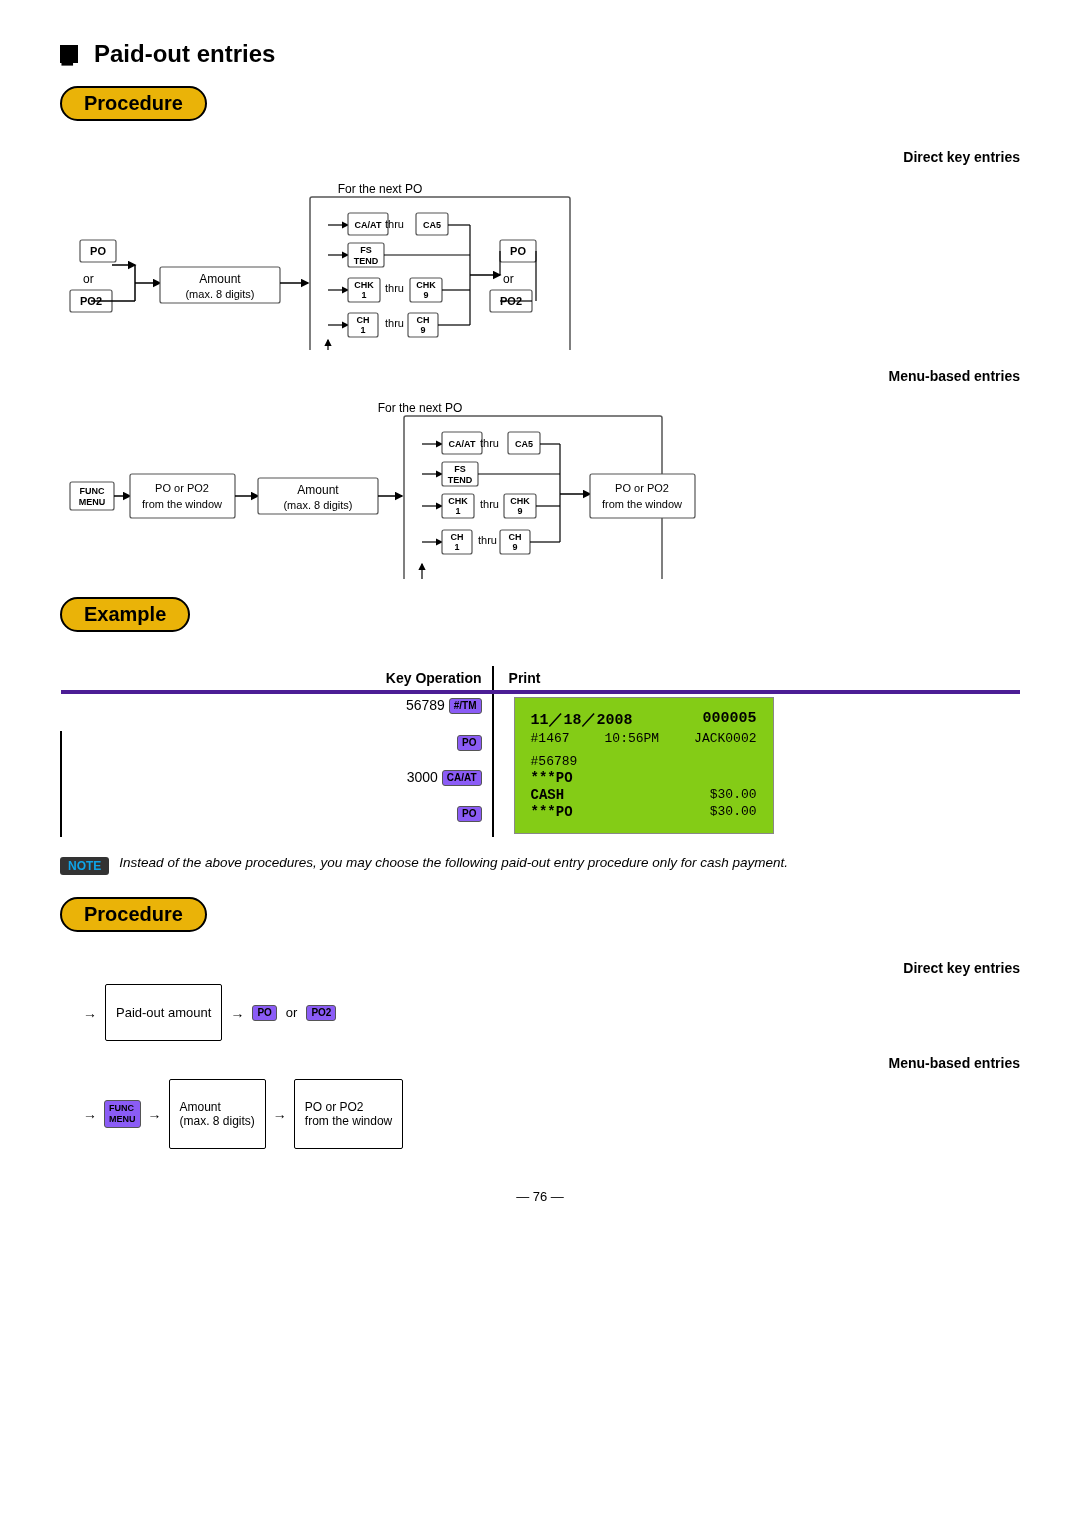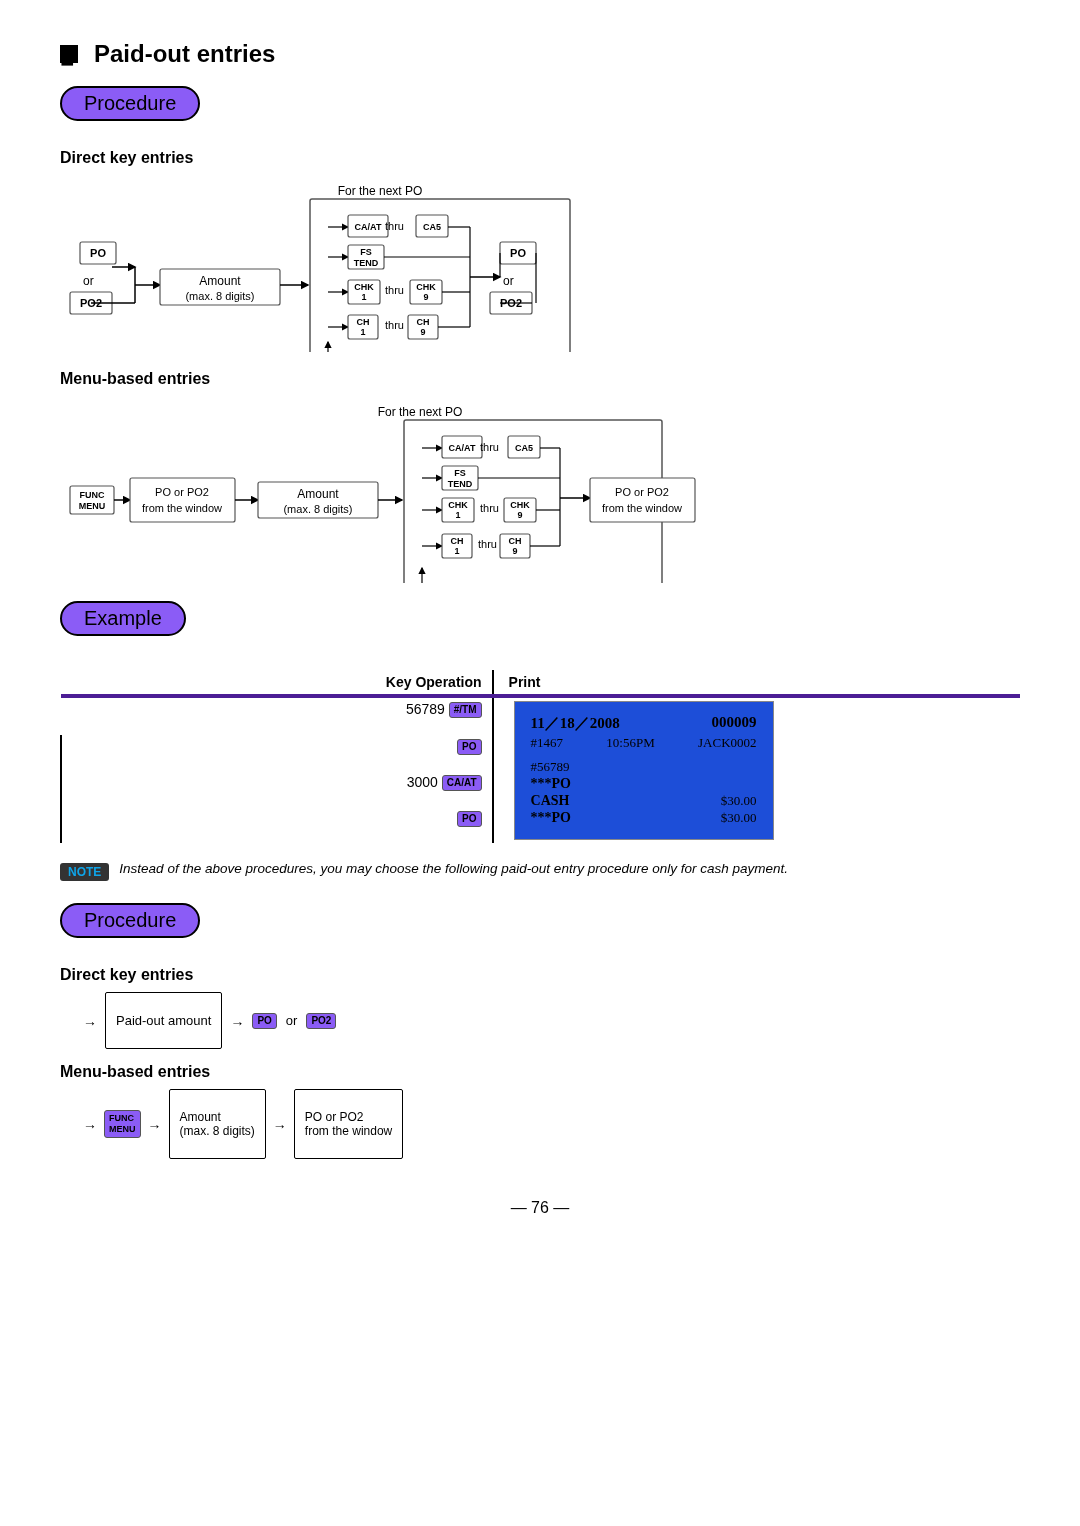--- a/index.html
+++ b/index.html
@@ -29,30 +29,31 @@
       vertical-align: middle;
       margin-right: 6px;
     }
 
     .procedure-badge, .example-badge {
       display: inline-block;
       border: 2.5px solid #000;
       border-radius: 22px;
       padding: 4px 22px;
       font-size: 20px;
-      font-weight: normal;
+      font-weight: bold;
       margin-bottom: 14px;
-      background: #8b5cf6;
+      background: #eab308;
     }
 
     .section-title {
       font-weight: bold;
-      font-size: 16px;
+      font-size: 14px;
       margin-bottom: 8px;
       margin-top: 14px;
+      text-align: right;
     }
 
     
     .diagram {
       position: relative;
       margin: 10px 0 18px 0;
     }
 
     
     .flow-svg {
@@ -92,25 +93,25 @@
       text-align: right;
     }
     .example-table td:last-child {
       border-left: 2px solid #000;
       padding-left: 20px;
     }
 
     .print-receipt {
       border: 1.5px solid #888;
       padding: 12px 16px;
-      font-family: Liberation Serif, serif;
+      font-family: Liberation Mono, monospace;
       font-size: 13px;
       display: inline-block;
       min-width: 260px;
-      background: #1d4ed8;
+      background: #84cc16;
     }
     .receipt-header {
       display: flex;
       justify-content: space-between;
       font-size: 15px;
       font-weight: bold;
       margin-bottom: 2px;
     }
     .receipt-sub {
       display: flex;
@@ -146,21 +147,21 @@
       font-weight: bold;
       font-size: 12px;
       padding: 2px 8px;
       border-radius: 3px;
       white-space: nowrap;
       margin-top: 2px;
     }
 
     .page-number {
       text-align: center;
-      font-size: 16px;
+      font-size: 13px;
       margin-top: 40px;
     }
 
     
     .k {
       display: inline-block;
       border: 1px solid #555;
       border-radius: 3px;
       padding: 0px 4px;
       font-size: 10px;
@@ -408,21 +409,21 @@
     <tbody>
       <tr>
         <td>
           <span>56789</span>
           <span class="k">#/TM</span>
         </td>
         <td rowspan="4">
           <div class="print-receipt">
             <div class="receipt-header">
               <span>11／18／2008</span>
-              <span>000009</span>
+              <span>000005</span>
             </div>
             <div class="receipt-sub">
               <span>#1467</span>
               <span>10:56PM</span>
               <span>JACK0002</span>
             </div>
             <div class="receipt-line">#56789</div>
             <div class="receipt-line receipt-bold">***PO</div>
             <div class="receipt-line receipt-amount-line">
               <span class="receipt-bold">CASH</span>

